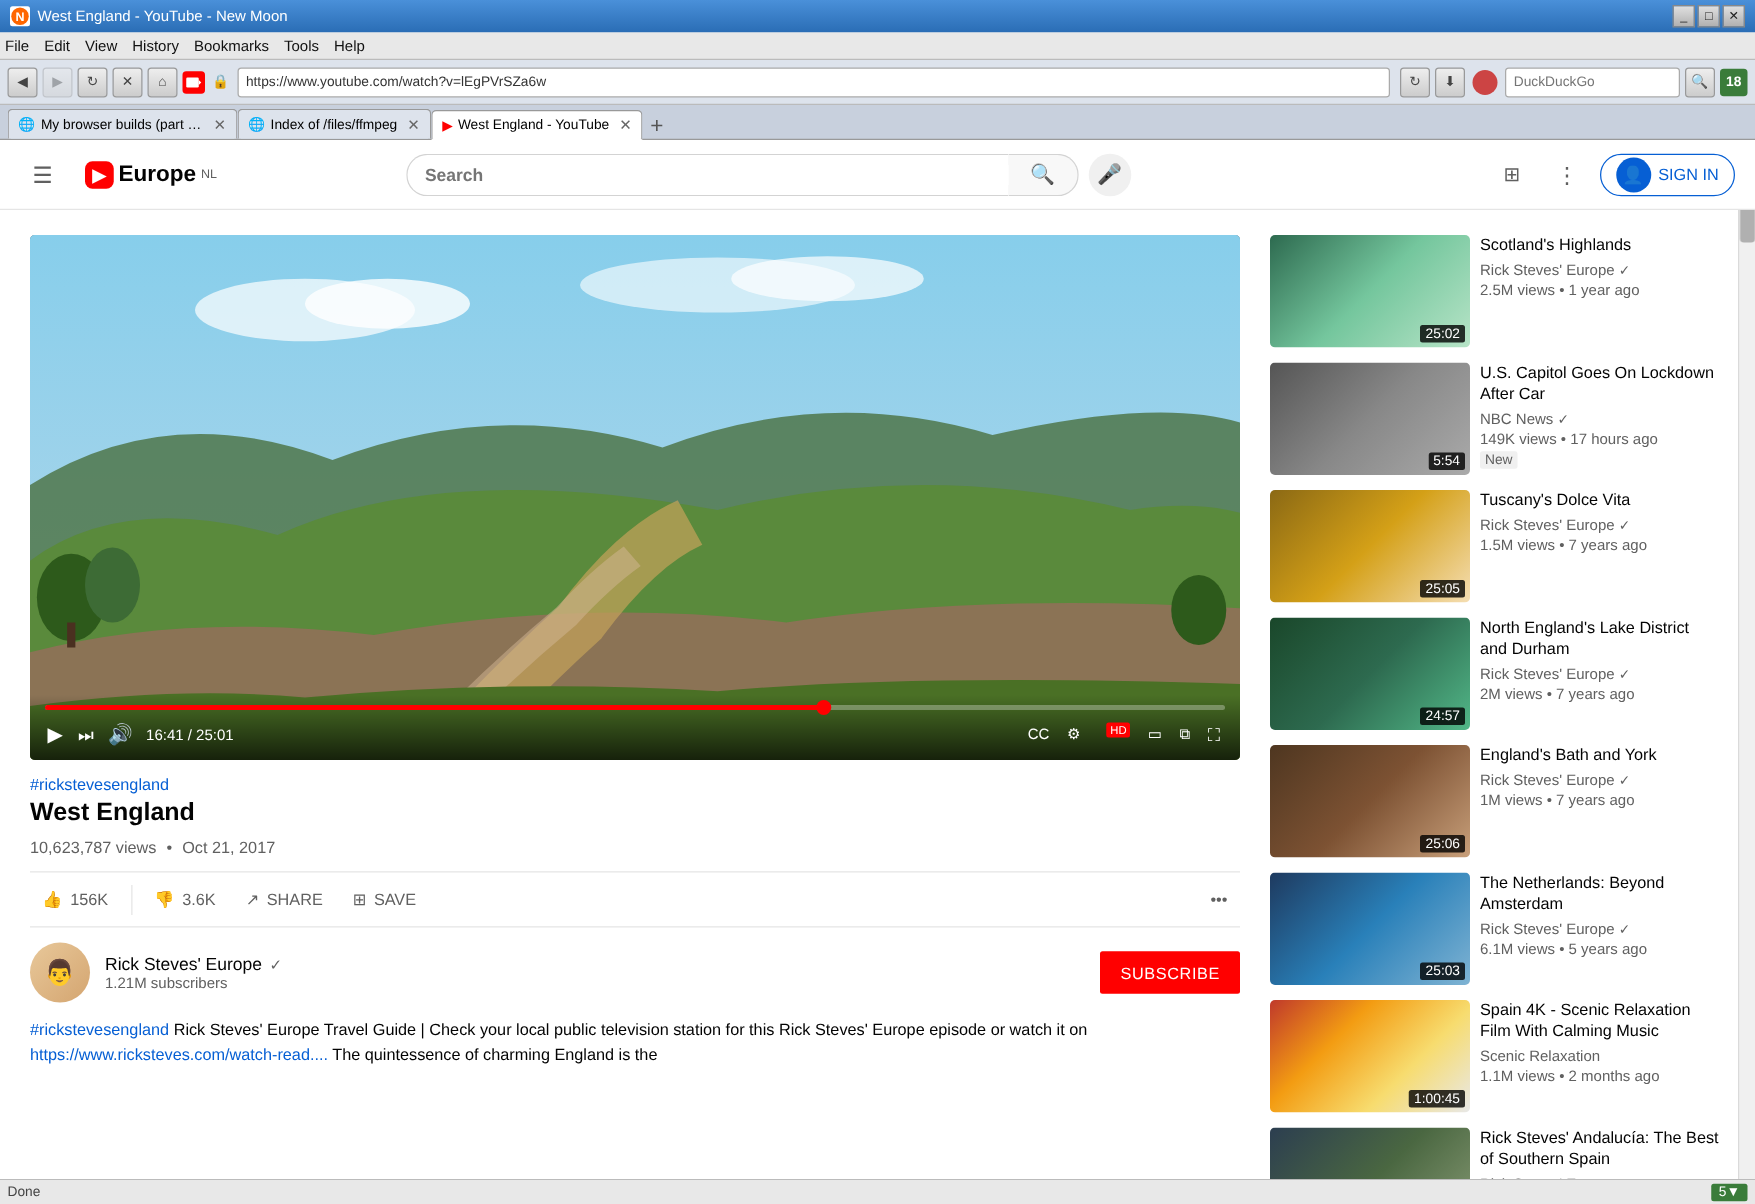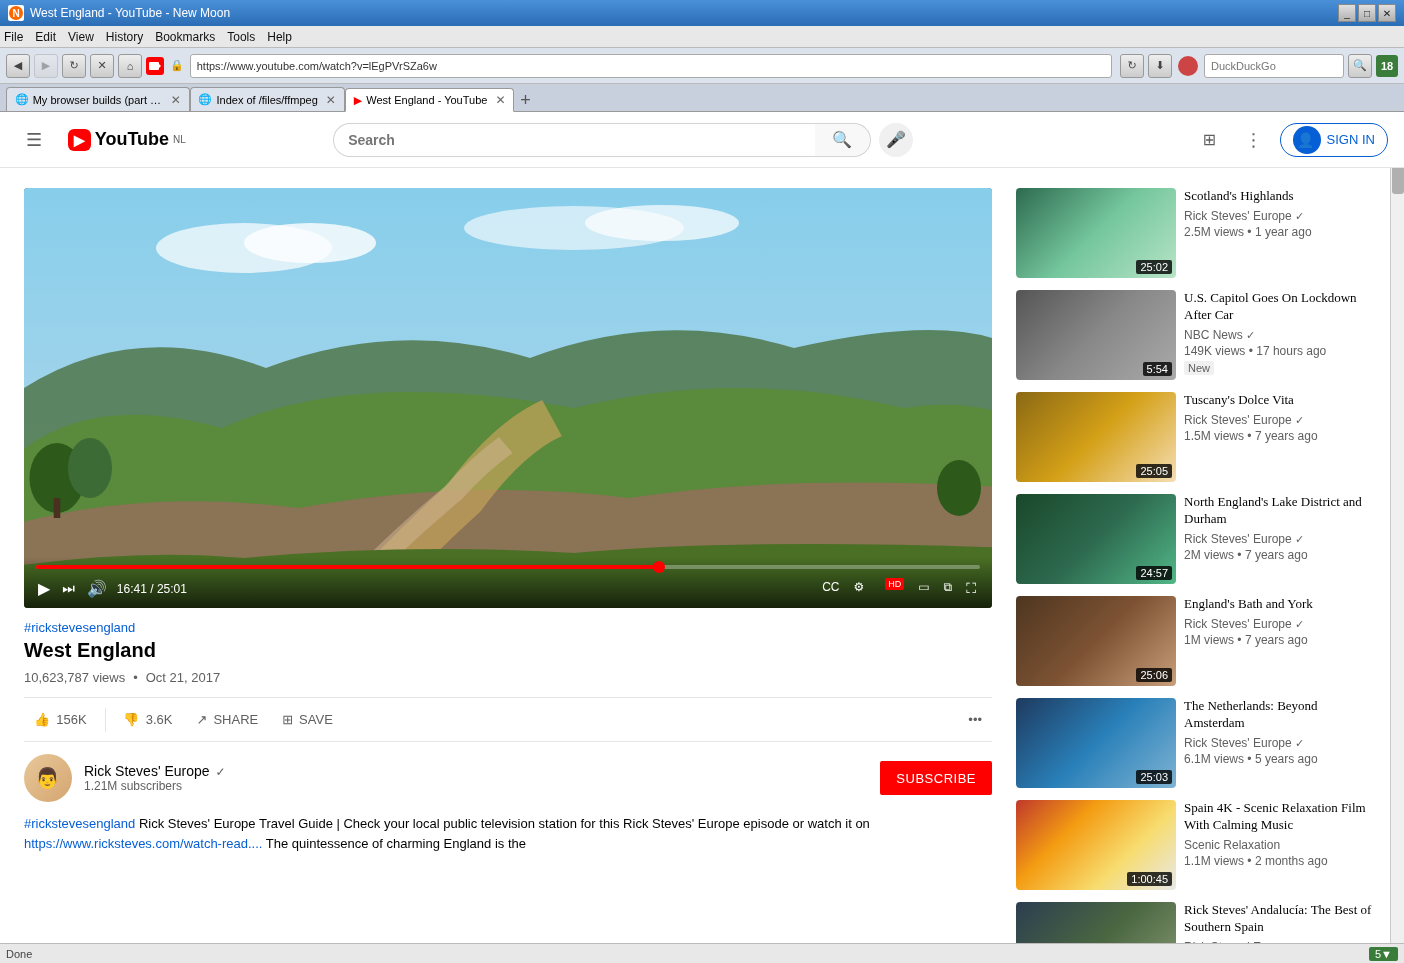--- a/index.html
+++ b/index.html
@@ -421,21 +421,21 @@
       position: absolute;
       bottom: 4px;
       right: 4px;
       background: rgba(0,0,0,0.8);
       color: white;
       font-size: 11px;
       padding: 1px 4px;
       border-radius: 2px;
     }
     .sidebar-info { flex: 1; min-width: 0; }
-    .sidebar-video-title { font-size: 13px; font-weight: 500; color: #030303; line-height: 1.3; margin-bottom: 4px; font-family: Liberation Serif, serif; }
+    .sidebar-video-title { font-size: 13px; font-weight: 500; color: #030303; line-height: 1.3; margin-bottom: 4px; }
     .sidebar-channel { font-size: 12px; color: #606060; margin-bottom: 2px; }
     .sidebar-meta { font-size: 12px; color: #606060; }
     .sidebar-badge { font-size: 11px; color: #606060; background: #f0f0f0; padding: 1px 4px; border-radius: 2px; margin-top: 2px; display: inline-block; }
 
     
     .thumb-1 { background: linear-gradient(135deg, #2d6a4f, #74c69d, #b7e4c7); }
     .thumb-2 { background: linear-gradient(135deg, #555, #888, #aaa); }
     .thumb-3 { background: linear-gradient(135deg, #8B6914, #D4A017, #F5DEB3); }
     .thumb-4 { background: linear-gradient(135deg, #1a472a, #2d6a4f, #52b788); }
     .thumb-5 { background: linear-gradient(135deg, #4e3620, #7d5233, #c89f7a); }
@@ -548,21 +548,21 @@
   </div>
   <button class="tab-new">+</button>
 </div>
 
 <div class="yt-app">
 
   <div class="yt-header">
     <button class="yt-icon-btn yt-menu-icon">☰</button>
     <a class="yt-logo">
       <div class="yt-logo-icon">▶</div>
-      <span style="font-size:18px;font-weight:bold;color:#030303;">YouTube</span>
+      <span style="font-size:18px;font-weight:bold;color:#030303;">Europe</span>
         <span style="font-size:10px;color:#606060;vertical-align:super;">NL</span>
     </a>
     <div class="yt-search-bar">
       <input class="yt-search-input" type="text" placeholder="Search" style="">
       <button class="yt-search-btn">🔍</button>
       <button class="yt-mic-btn" style="margin-left:8px;">🎤</button>
     </div>
     <div class="yt-header-right">
       <button class="yt-icon-btn" style="font-size:16px;">⊞</button>
       <button class="yt-icon-btn">⋮</button>

